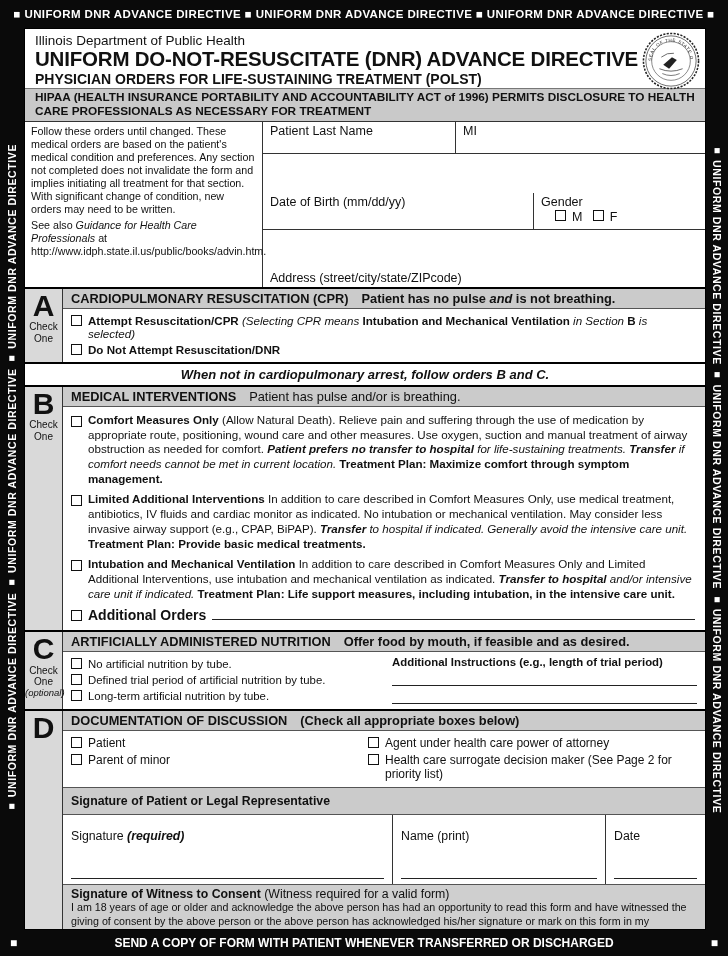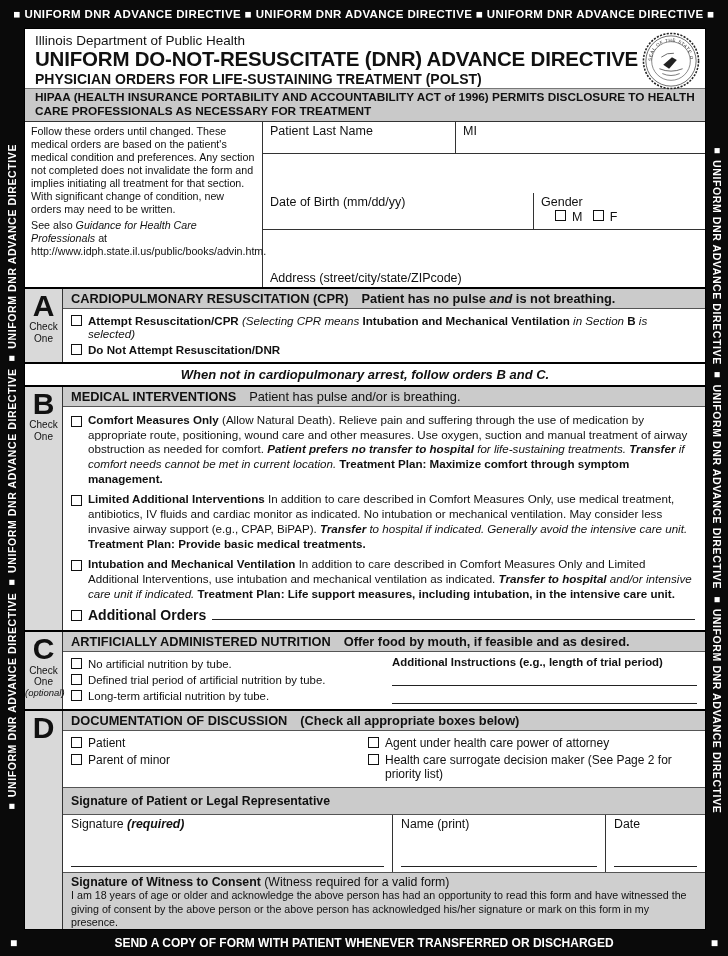--- a/index.html
+++ b/index.html
@@ -54,21 +54,21 @@
   .ccol-l .cbline{font-size:11.4px;margin:3px 0;}
   .ccol-r{font-size:11.4px;}
   .ilabel{font-weight:bold;margin-top:2px;}
   .cline{border-bottom:1px solid #222;height:17px;}
   
   .dgrid{display:grid;grid-template-columns:297px 1fr;padding:2px 8px 3px;}
   .dgrid .cbline{font-size:12px;margin:3px 0;}
   .subhead{background:#cbcbcb;font-weight:bold;font-size:12.3px;padding:6px 8px;border-top:1px solid #555;border-bottom:1px solid #555;}
   .sigrow{display:grid;grid-template-columns:330px 213px 1fr;border-bottom:1px solid #555;}
   .sigrow:last-child{border-bottom:none;}
-  .sigcell{border-right:1px solid #333;padding:2px 8px 5px;min-height:50px;display:flex;flex-direction:column;justify-content:space-between;font-size:12.3px;}
+  .sigcell{border-right:1px solid #333;padding:14px 8px 5px;min-height:50px;display:flex;flex-direction:column;justify-content:space-between;font-size:12.3px;}
   .sigcell:last-child{border-right:none;}
   .sline{border-bottom:1px solid #222;height:2px;margin-top:14px;}
   .witness{background:#cfcfcf;padding:2px 8px 20px;border-bottom:1px solid #555;}
   .wtitle{font-size:12.3px;}
   .wtext{font-size:10.7px;line-height:1.25;}
 </style>
 </head>
 <body>
 
 <div class="band band-top">

